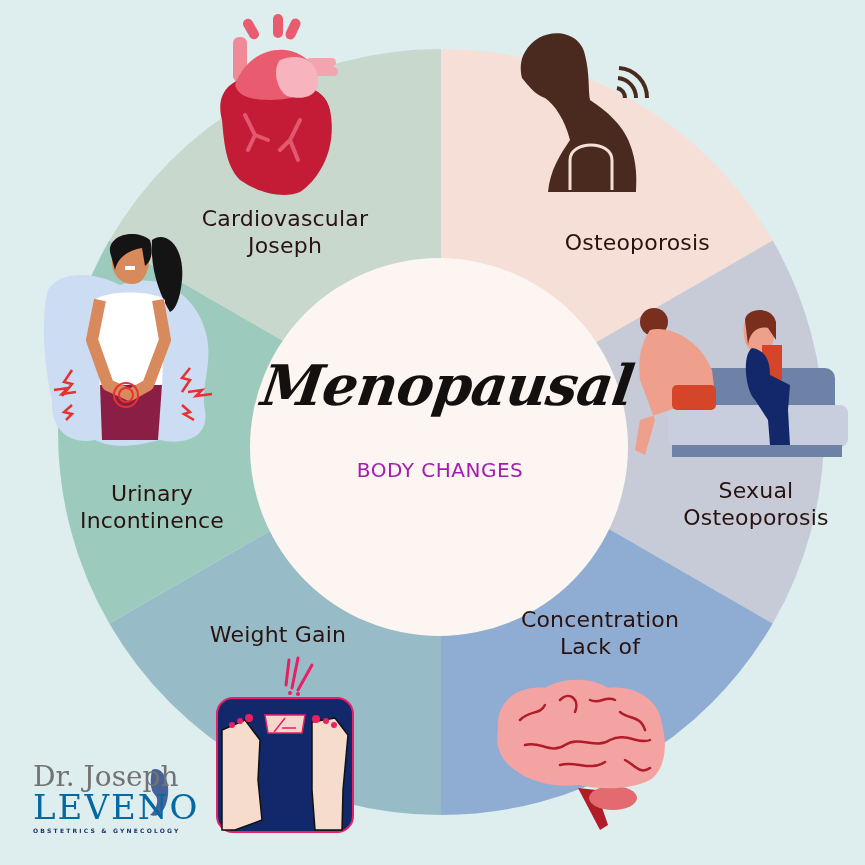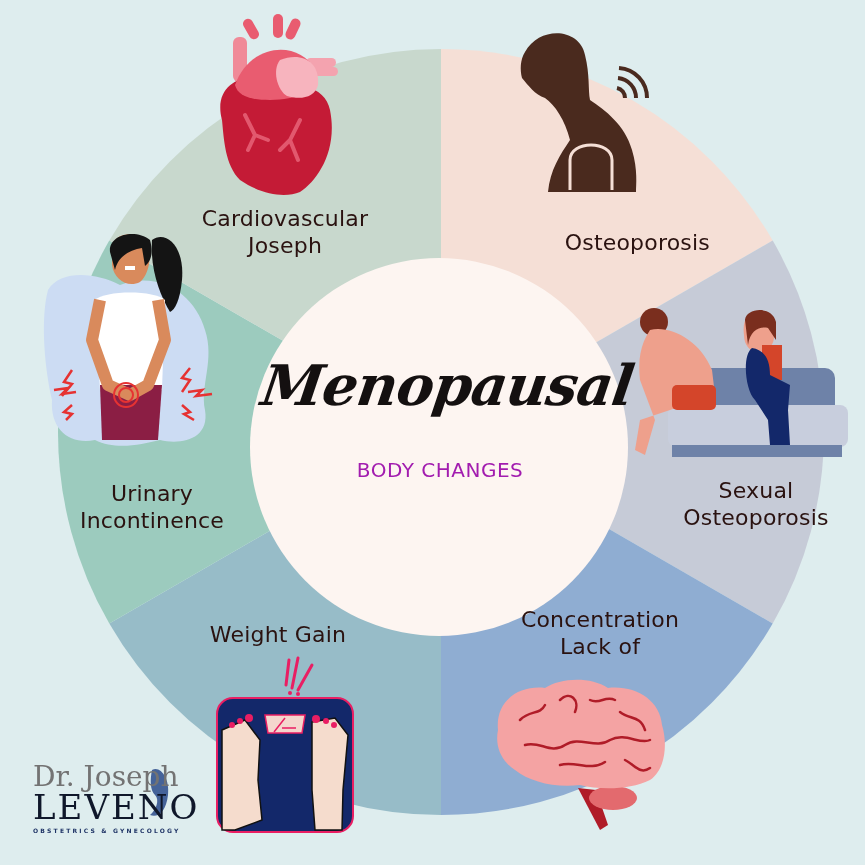--- a/index.html
+++ b/index.html
@@ -4,21 +4,21 @@
 <style>
   html, body { margin: 0; padding: 0; }
   body { width: 865px; height: 865px; background: #deedee; position: relative; overflow: hidden; font-family: "DejaVu Sans", sans-serif; }
   #canvas { position: absolute; left: 0; top: 0; width: 865px; height: 865px; }
   .label { position: absolute; color: #2a1210; font-family: "DejaVu Sans", sans-serif; font-size: 22px; line-height: 27px; text-align: center; letter-spacing: 0.2px; white-space: nowrap; }
   .label span { display: block; }
   #title-script { position: absolute; left: 262px; top: 352px; width: 340px; text-align: center; font-family: "DejaVu Serif", serif; font-style: italic; font-weight: bold; font-size: 56px; color: #141010; letter-spacing: -1px; transform: skewX(-8deg); }
   #title-sub { position: absolute; left: 262px; top: 458px; width: 356px; text-align: center; font-family: "DejaVu Sans", sans-serif; font-size: 20px; color: #a21caf; letter-spacing: 0.5px; }
   #logo { position: absolute; left: 33px; top: 765px; width: 150px; }
   #logo .dr { font-family: "DejaVu Serif", serif; font-size: 28px; color: #737373; line-height: 24px; }
-  #logo .name { font-family: "DejaVu Serif", serif; font-size: 34px; color: #0f172a; letter-spacing: 2px; line-height: 36px; }
+  #logo .name { font-family: "DejaVu Serif", serif; font-size: 34px; color: #0369a1; letter-spacing: 2px; line-height: 36px; }
   #logo .sub { font-family: "DejaVu Sans", sans-serif; font-size: 6px; font-weight: bold; letter-spacing: 2.2px; color: #1f3466; margin-top: 2px; }
 </style>
 </head>
 <body>
 
 <svg id="canvas" viewBox="0 0 865 865" xmlns="http://www.w3.org/2000/svg">
 
   <path d="M441,432 L441,49 A383,383 0 0,1 772.7,240.5 Z" fill="#f5dfd6"></path>
   <path d="M441,432 L772.7,240.5 A383,383 0 0,1 772.7,623.5 Z" fill="#c6cbd7"></path>
   <path d="M441,432 L772.7,623.5 A383,383 0 0,1 441,815 Z" fill="#8fadd2"></path>

